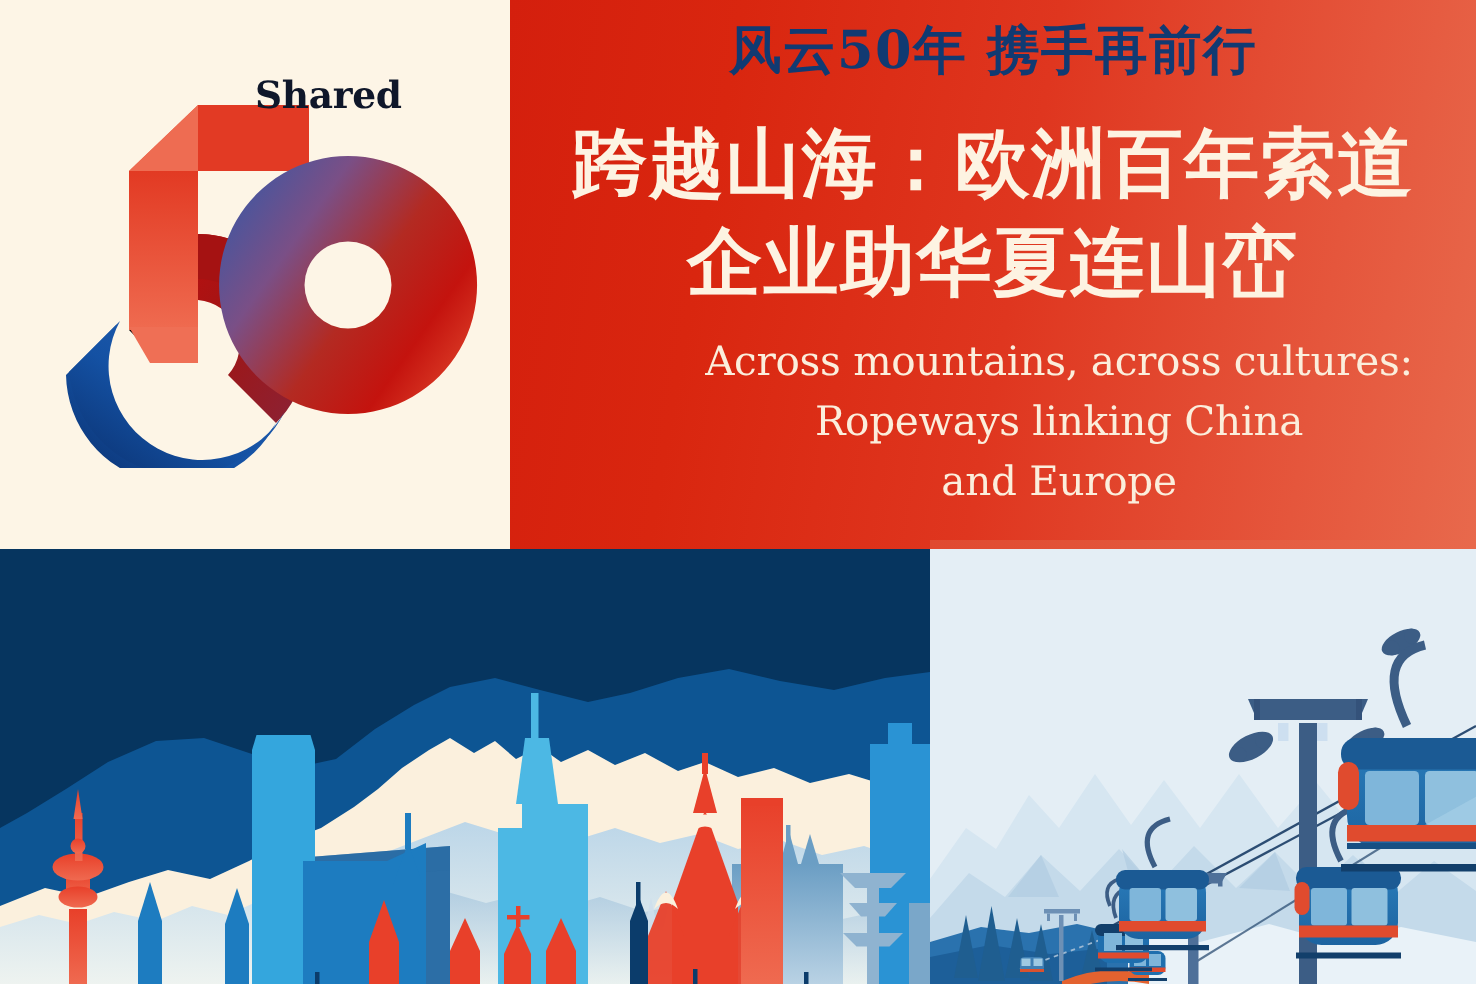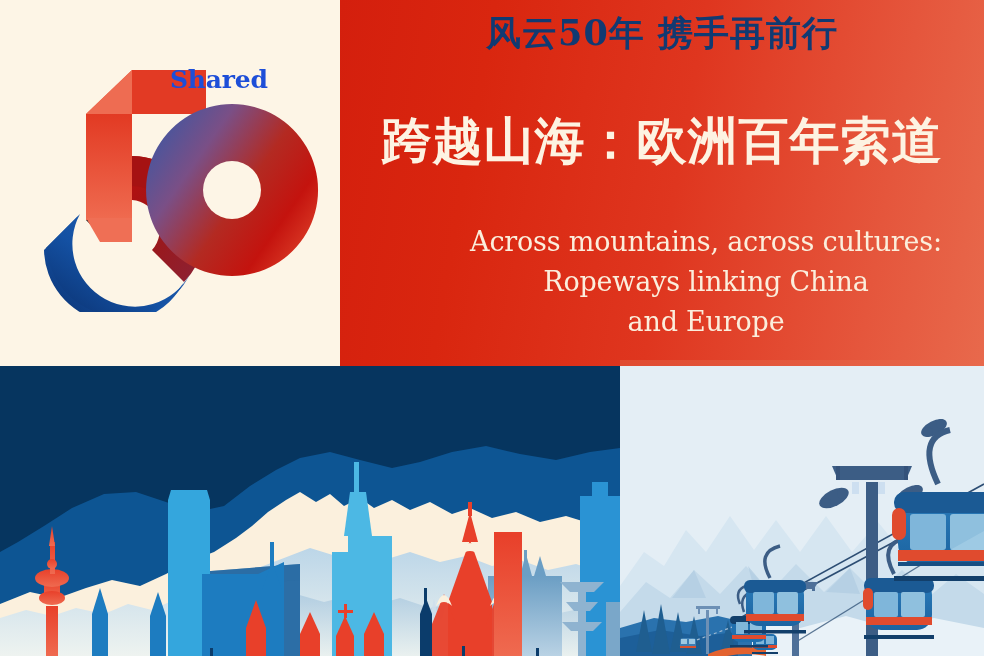--- a/index.html
+++ b/index.html
@@ -16,27 +16,27 @@
   
   #logo-panel {
     position:absolute; left:0; top:0; width:340px; height:366px;
     background:#fdf5e6;
     overflow:hidden;
   }
   #logo-mark {
     position:absolute; left:34px; top:52px; width:290px; height:260px;
   }
   #logo-wordmark {
-    position:absolute; left:170px; top:66px; width:160px;
+    position:absolute; left:170px; top:50px; width:160px;
     font-family:"DejaVu Serif", serif;
     font-weight:bold;
     font-size:25px;
     line-height:1.08;
     letter-spacing:-0.2px;
-    color:#1d4ed8;
+    color:#0f172a;
   }
   #logo-wordmark .wm-line { display:block; white-space:nowrap; }
 
   
   #headline-panel {
     position:absolute; left:340px; top:0; width:644px; height:366px;
     background:linear-gradient(100deg,#d41f0d 0%,#d9260f 22%,#df361f 52%,#e5563c 82%,#e8694c 100%);
     overflow:hidden;
     text-align:center;
   }
@@ -50,21 +50,20 @@
     white-space:nowrap;
   }
   #headline {
     position:absolute; top:76px; left:0; width:100%;
     font-family:"DejaVu Serif", serif;
     font-weight:bold;
     font-size:50px;
     line-height:1.32;
     letter-spacing:1px;
     color:#fdf3e2;
-    margin-top:32px;
   }
   #headline .hl-line { display:block; white-space:nowrap; }
   #subhead {
     position:absolute; top:222px; left:0; width:100%;
     font-family:"DejaVu Serif", serif;
     font-size:27px;
     line-height:1.48;
     letter-spacing:-0.2px;
     color:#fbeedc;
     margin-left:44px;
@@ -201,20 +200,21 @@
       <span class="wm-line">Shared</span>
     </div>
   </div>
 
   <div id="headline-panel">
 
     <div id="kicker">风云50年  携手再前行</div>
 
     <div id="headline">
       <span class="hl-line">跨越山海：欧洲百年索道</span>
+      <span class="hl-line">企业助华夏连山峦</span>
     </div>
 
     <div id="subhead">
       <span class="sh-line">Across mountains, across cultures:</span>
       <span class="sh-line">Ropeways linking China</span>
       <span class="sh-line">and Europe</span>
     </div>
   </div>
 
   <div id="skyline-panel">

